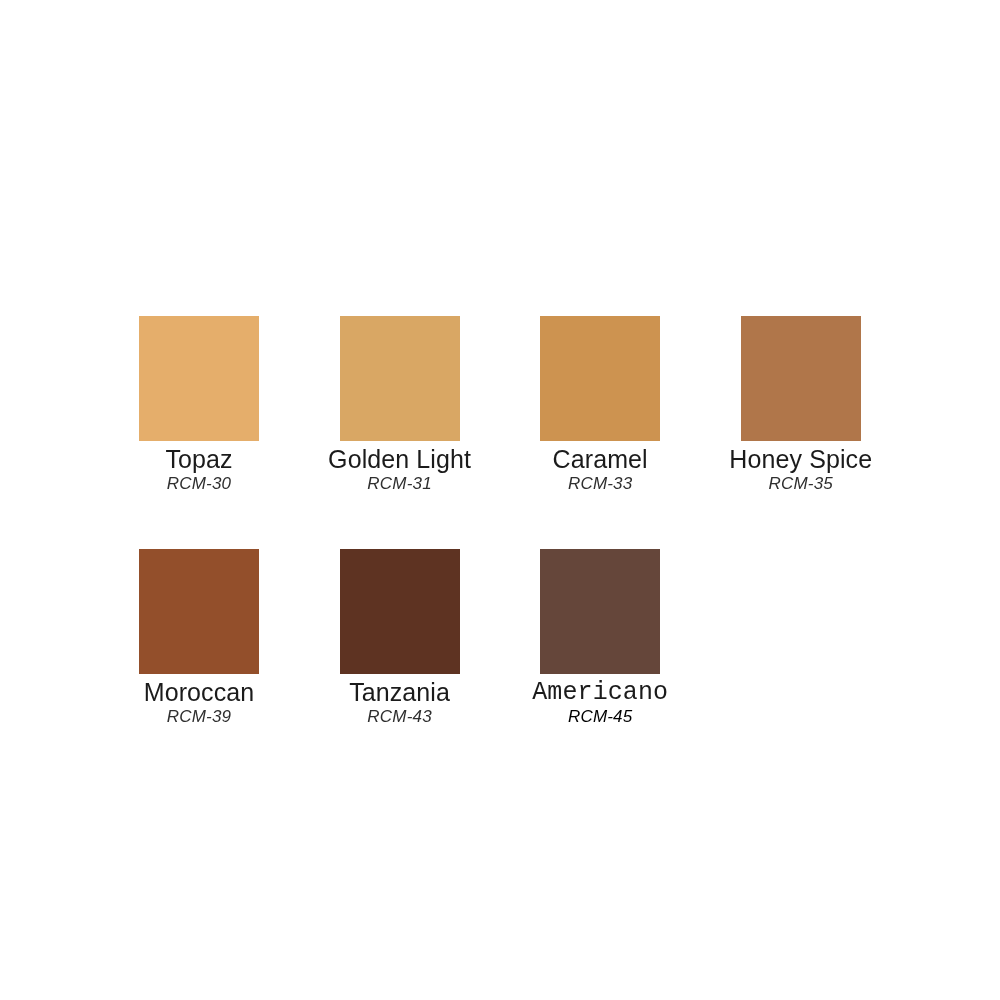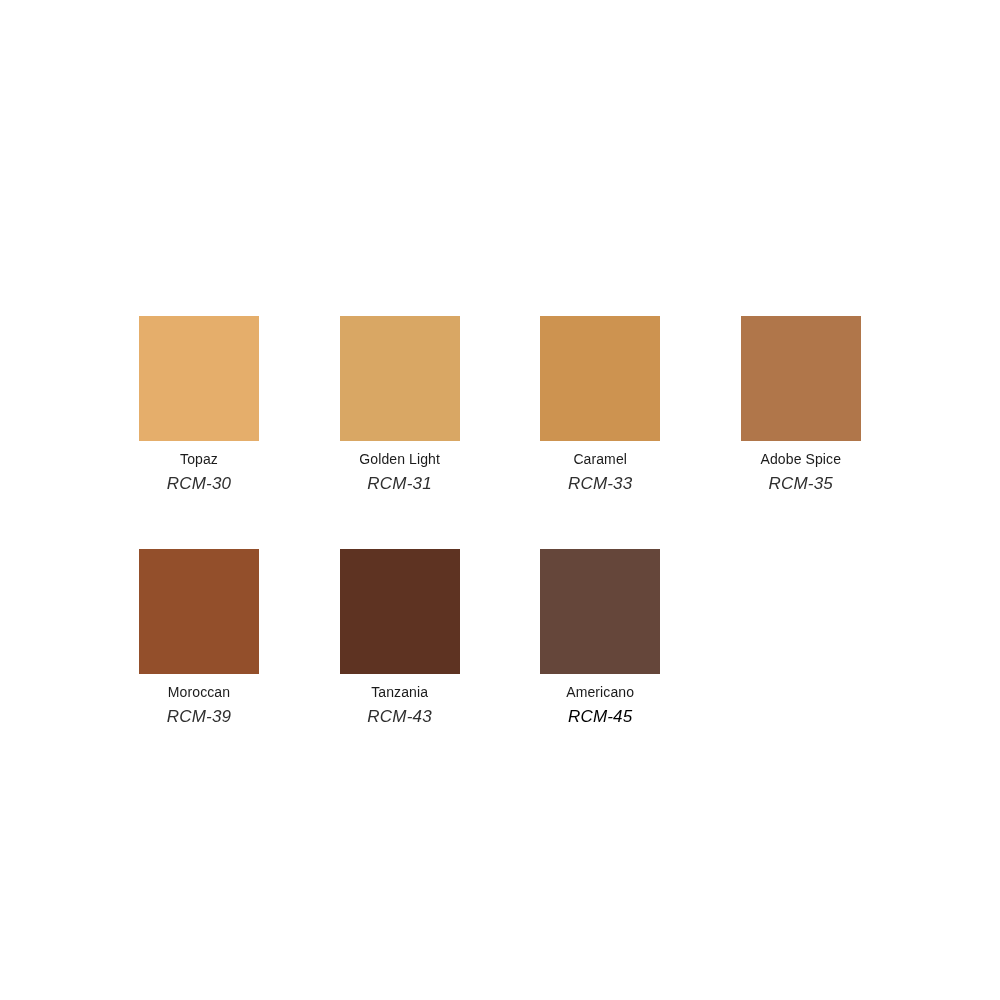--- a/index.html
+++ b/index.html
@@ -42,21 +42,21 @@
   }
 
   .swatch-chip {
     width: 120px;
     height: 125px;
     display: block;
   }
 
   .swatch-name {
     margin-top: 6px;
-    font-size: 14px;
+    font-size: 25px;
     line-height: 25px;
     color: #1b1b1b;
     font-weight: 400;
     letter-spacing: 0.1px;
     white-space: nowrap;
     text-align: center;
   }
 
   .swatch-code {
     margin-top: 1px;
@@ -89,37 +89,37 @@
     </div>
 
     <div class="swatch-cell">
       <span class="swatch-chip" style="background-color: rgb(205, 147, 80);"></span>
       <span class="swatch-name" style="color: rgb(27, 27, 27);">Caramel</span>
       <span class="swatch-code" style="color: rgb(47, 47, 47);">RCM-33</span>
     </div>
 
     <div class="swatch-cell">
       <span class="swatch-chip" style="background-color: rgb(176, 118, 74);"></span>
-      <span class="swatch-name" style="color: rgb(27, 27, 27);">Adobe Spice</span>
+      <span class="swatch-name" style="color: rgb(27, 27, 27);">Honey Spice</span>
       <span class="swatch-code" style="color: rgb(47, 47, 47);">RCM-35</span>
     </div>
 
     <div class="swatch-cell">
       <span class="swatch-chip" style="background-color: rgb(147, 79, 43);"></span>
       <span class="swatch-name" style="color: rgb(27, 27, 27);">Moroccan</span>
       <span class="swatch-code" style="color: rgb(47, 47, 47);">RCM-39</span>
     </div>
 
 
     <div class="swatch-cell">
       <span class="swatch-chip" style="background-color: rgb(94, 51, 34);"></span>
       <span class="swatch-name" style="color: rgb(27, 27, 27);">Tanzania</span>
       <span class="swatch-code" style="color: rgb(47, 47, 47);">RCM-43</span>
     </div>
 
     <div class="swatch-cell">
       <span class="swatch-chip" style="background-color: rgb(101, 70, 58);"></span>
-      <span class="swatch-name" style="color: rgb(27, 27, 27);">Americano</span>
+      <span class="swatch-name" style="color: rgb(27, 27, 27); font-family: Liberation Mono, monospace;">Americano</span>
       <span class="swatch-code" style="color: #000000;">RCM-45</span>
     </div>
 
   </div>
 </div>
 
 </body></html>

